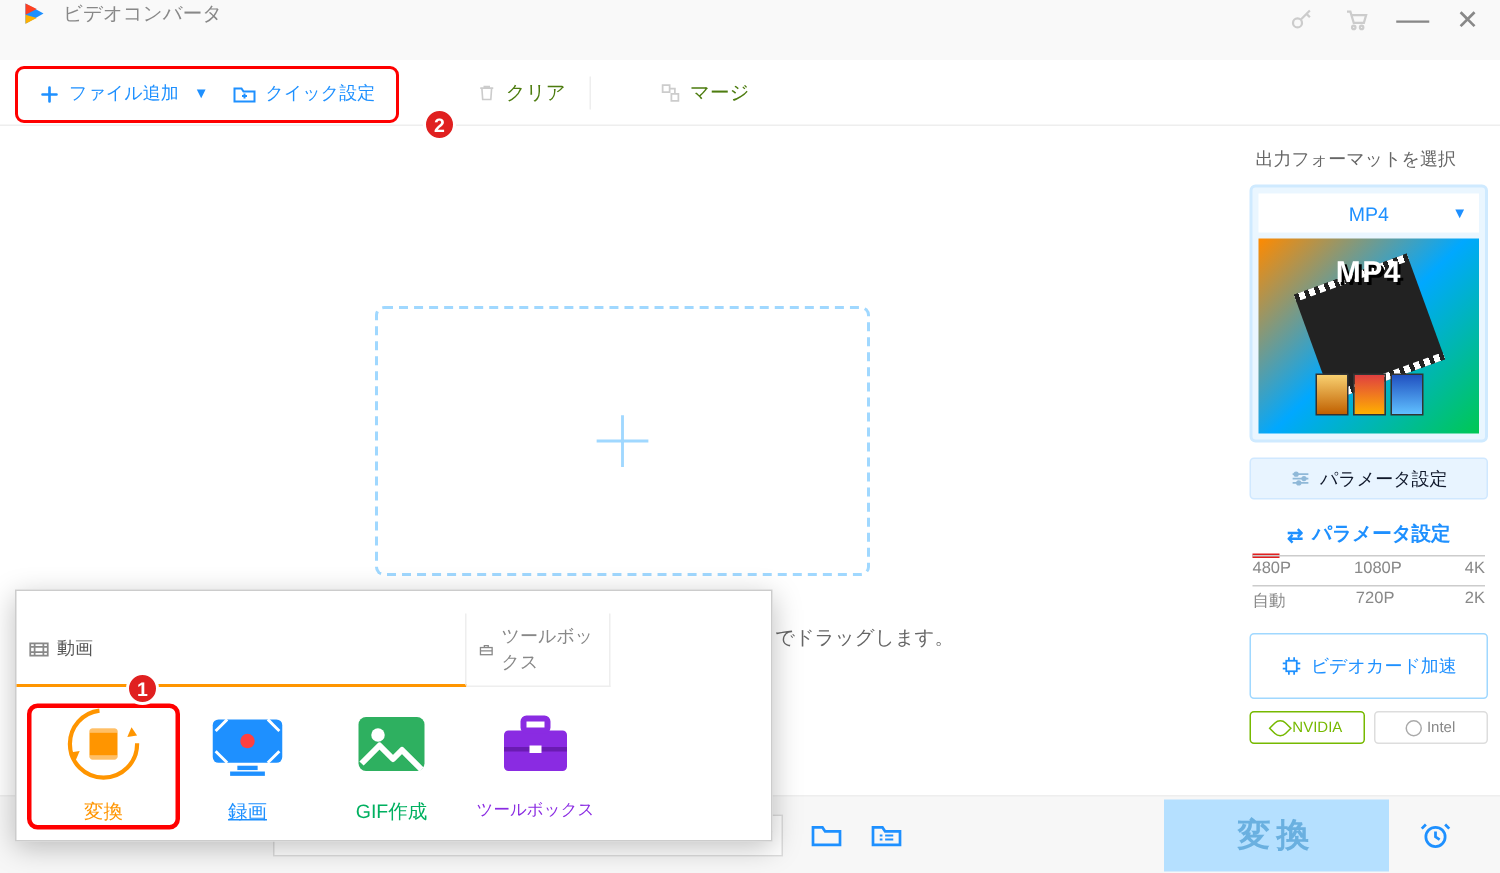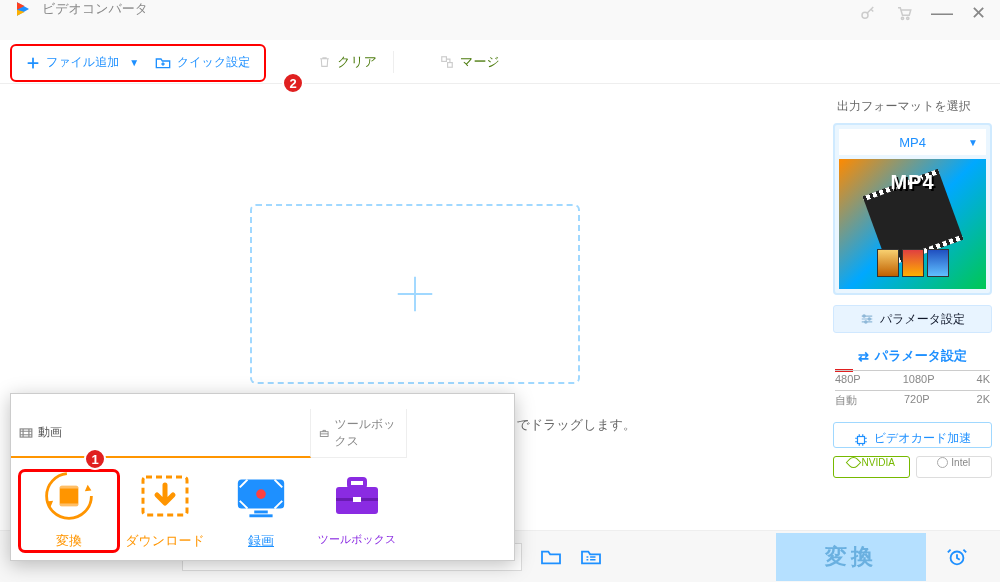--- a/index.html
+++ b/index.html
@@ -45,23 +45,23 @@
 .thumb .sq2 { background: linear-gradient(#e04040,#ffb000); }
 .thumb .sq3 { background: linear-gradient(#2050c0,#60c0ff); }
 
 .param-btn { margin-top: 10px; height: 28px; background: #e8f4ff; border: 1px solid #d0e8ff; color: #0f172a; font-size: 12px; display: flex; align-items: center; justify-content: center; gap: 6px; border-radius: 3px; cursor: pointer; }
 .quick { margin-top: 14px; }
 .quick-title { color: #1e90ff; font-size: 13px; font-weight: bold; display: flex; align-items: center; gap: 6px; justify-content: center; }
 .quick-row { display: flex; justify-content: space-between; color: #888; font-size: 11px; margin: 8px 2px 0; position: relative; }
 .quick-row::after { content: ""; position: absolute; left: 0; right: 0; top: -3px; height: 1px; background: #ccc; }
 .quick-row.r1::before { content: ""; position: absolute; left: 0; width: 18px; top: -4px; height: 3px; background: #e02020; }
 
-.vcard-btn { margin-top: 14px; height: 26px; border: 1px solid #a0d8ff; background: #fff; color: #1e90ff; font-size: 12px; display: flex; align-items: flex-end; justify-content: center; gap: 6px; border-radius: 3px; cursor: pointer; }
+.vcard-btn { margin-top: 14px; height: 44px; border: 1px solid #a0d8ff; background: #fff; color: #1e90ff; font-size: 12px; display: flex; align-items: center; justify-content: center; gap: 6px; border-radius: 3px; cursor: pointer; }
 .brand-row { display: flex; gap: 6px; margin-top: 8px; }
-.brand { flex: 1; height: 22px; border: 1px solid #ddd; border-radius: 3px; display: flex; align-items: flex-start; justify-content: center; gap: 3px; font-size: 10px; color: #888; }
+.brand { flex: 1; height: 22px; border: 1px solid #ddd; border-radius: 3px; display: flex; align-items: center; justify-content: center; gap: 3px; font-size: 10px; color: #888; }
 .brand.nv { color: #76b900; border-color: #76b900; }
 .eye { width: 11px; height: 11px; border: 1px solid currentColor; border-radius: 50% 0; transform: rotate(45deg); }
 .incircle { width: 11px; height: 11px; border: 1px solid #aaa; border-radius: 50%; }
 
 .bottombar { position: absolute; left: 0; right: 0; bottom: 0; height: 52px; background: #f7f7f7; display: flex; align-items: center; padding: 0 12px; border-top: 1px solid #eee; }
 .path-sel { width: 340px; height: 28px; border: 1px solid #ddd; background: #fff; margin-left: 170px; display: flex; align-items: center; justify-content: flex-end; padding: 0 6px; color: #aaa; font-size: 11px; cursor: pointer; }
 .bb-ico { margin-left: 18px; color: #1e90ff; cursor: pointer; }
 .convert-btn { width: 150px; height: 48px; background: #b5e0ff; color: #6ab0e0; font-size: 22px; font-weight: bold; display: flex; align-items: center; justify-content: center; margin-left: auto; cursor: pointer; letter-spacing: 4px; }
 .alarm { margin: 0 20px 0 20px; color: #1e90ff; cursor: pointer; }
 
@@ -270,38 +270,39 @@
             <path d="M10 38l-4-6 7-1z" fill="#ff9500"></path>
             <rect x="20" y="15" width="20" height="22" rx="2" fill="#ff9500"></rect>
             <rect x="20" y="15" width="20" height="3" fill="#fff" opacity=".4"></rect>
             <rect x="20" y="34" width="20" height="3" fill="#fff" opacity=".4"></rect>
           </svg>
       </div>
       <div class="tlabel c-or">変換</div>
     </div>
     <div class="tcard">
       <div class="ico50">
-        <svg width="56" height="50" viewBox="0 0 56 50">
-            <rect x="6" y="6" width="44" height="38" rx="3" fill="none" stroke="#ff9500" stroke-width="3" stroke-dasharray="6 4"></rect>
-            <path d="M28 14v16M20 24l8 8 8-8" fill="none" stroke="#ff9500" stroke-width="5" stroke-linecap="round" stroke-linejoin="round"></path>
-          </svg>
-      </div>
-      <div class="tlabel c-or">ダウンロード</div>
-    </div>
-    <div class="tcard">
-      <div class="ico50">
         <svg width="58" height="50" viewBox="0 0 58 50">
             <rect x="5" y="8" width="48" height="30" rx="4" fill="#1e90ff"></rect>
             <rect x="22" y="40" width="14" height="3" fill="#1e90ff"></rect>
             <rect x="17" y="44" width="24" height="3" fill="#1e90ff"></rect>
             <path d="M11 12l-4 4M11 12l4-4M47 12l4 4M47 12l-4-4M11 34l-4-4M11 34l4 4M47 34l4-4M47 34l-4 4" stroke="#fff" stroke-width="2"></path>
             <circle cx="29" cy="23" r="5" fill="#ff4040"></circle>
           </svg>
       </div>
       <div class="tlabel c-bl">録画</div>
+    </div>
+    <div class="tcard">
+      <div class="ico50">
+        <svg width="56" height="50" viewBox="0 0 56 50">
+            <rect x="6" y="7" width="44" height="36" rx="5" fill="#2eb060"></rect>
+            <circle cx="19" cy="19" r="4.5" fill="#fff"></circle>
+            <path d="M8 38l12-12 9 9 6-6 13 13" fill="none" stroke="#fff" stroke-width="4" stroke-linejoin="round"></path>
+          </svg>
+      </div>
+      <div class="tlabel c-gr">GIF作成</div>
     </div>
     <div class="tcard">
       <div class="ico50">
         <svg width="56" height="50" viewBox="0 0 56 50">
             <rect x="7" y="16" width="42" height="27" rx="3" fill="#8a2be2"></rect>
             <rect x="7" y="27" width="42" height="3" fill="#6a1bb2"></rect>
             <rect x="20" y="8" width="16" height="8" rx="2" fill="none" stroke="#8a2be2" stroke-width="4"></rect>
             <rect x="24" y="26" width="8" height="5" fill="#fff"></rect>
           </svg>
       </div>

